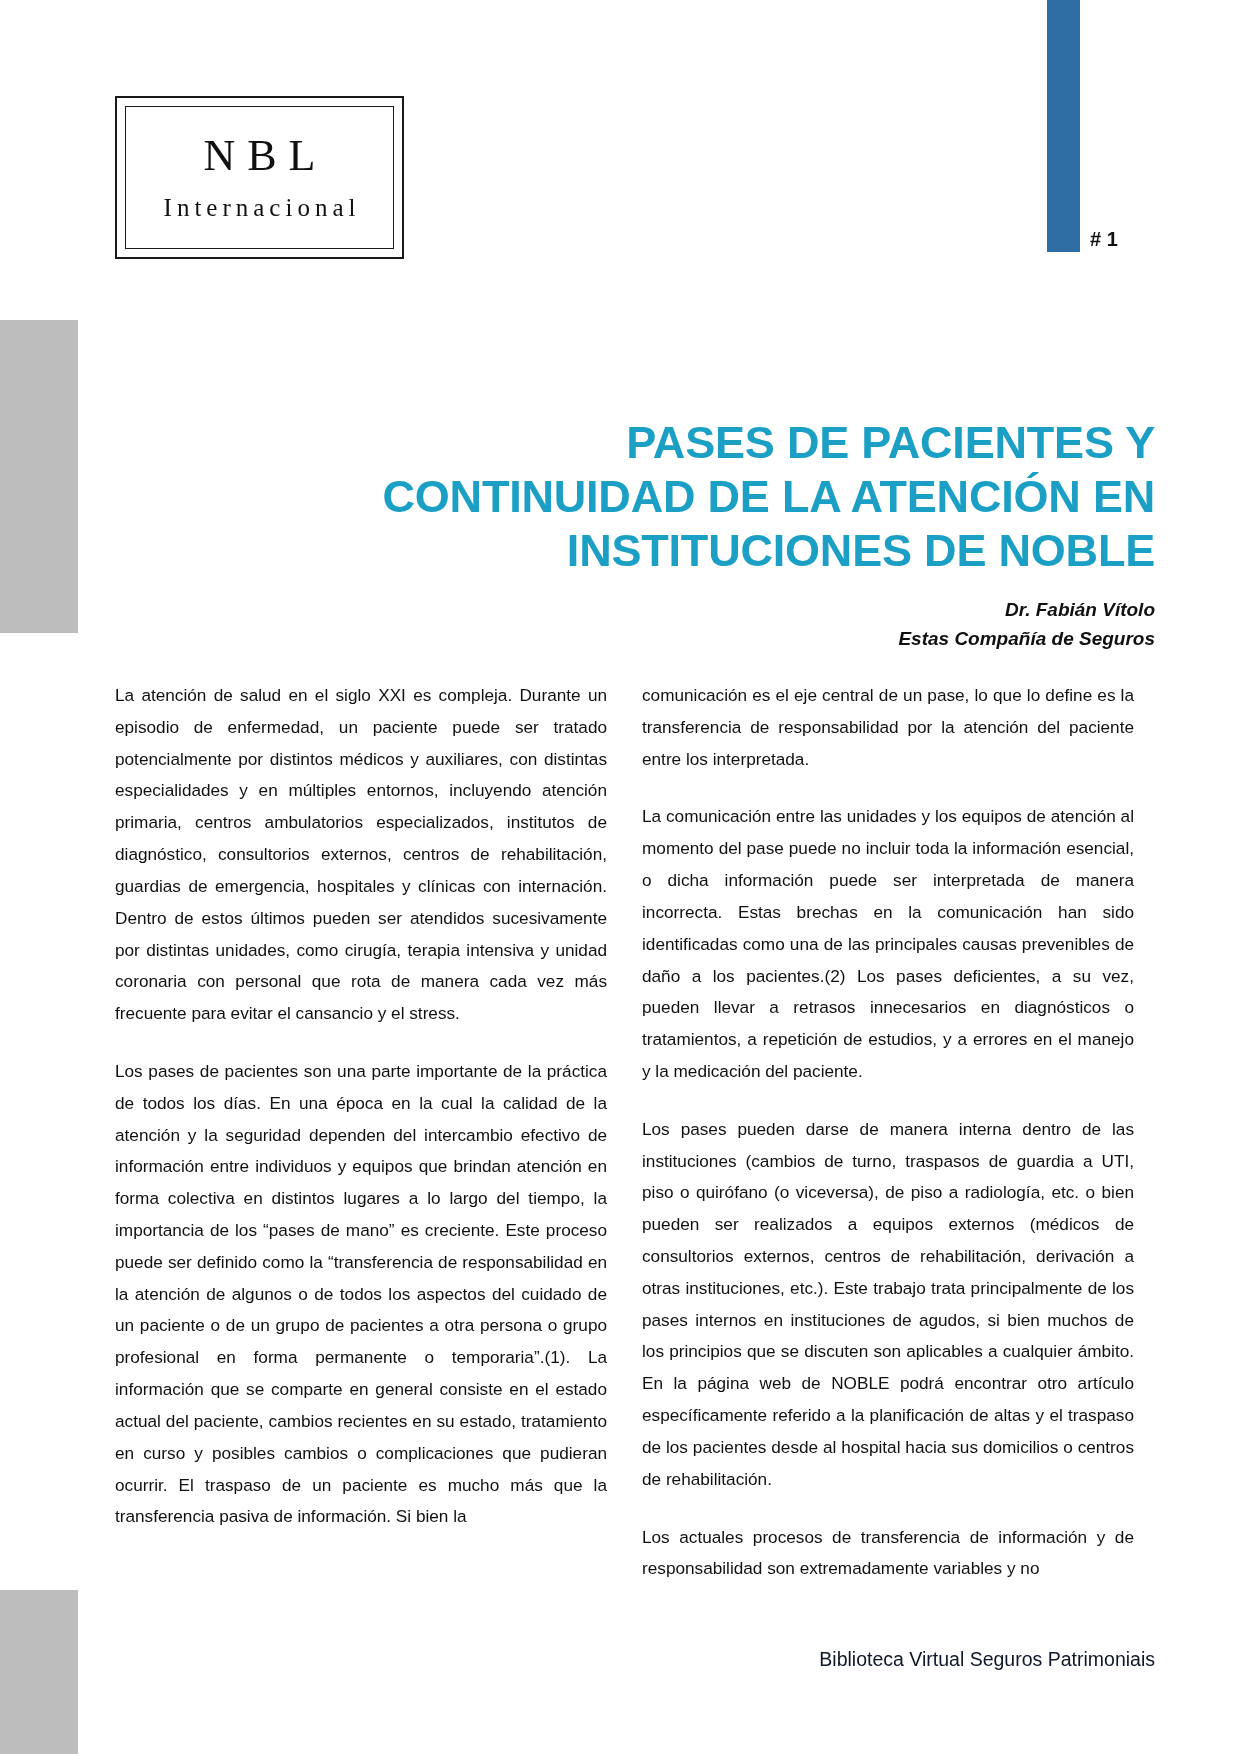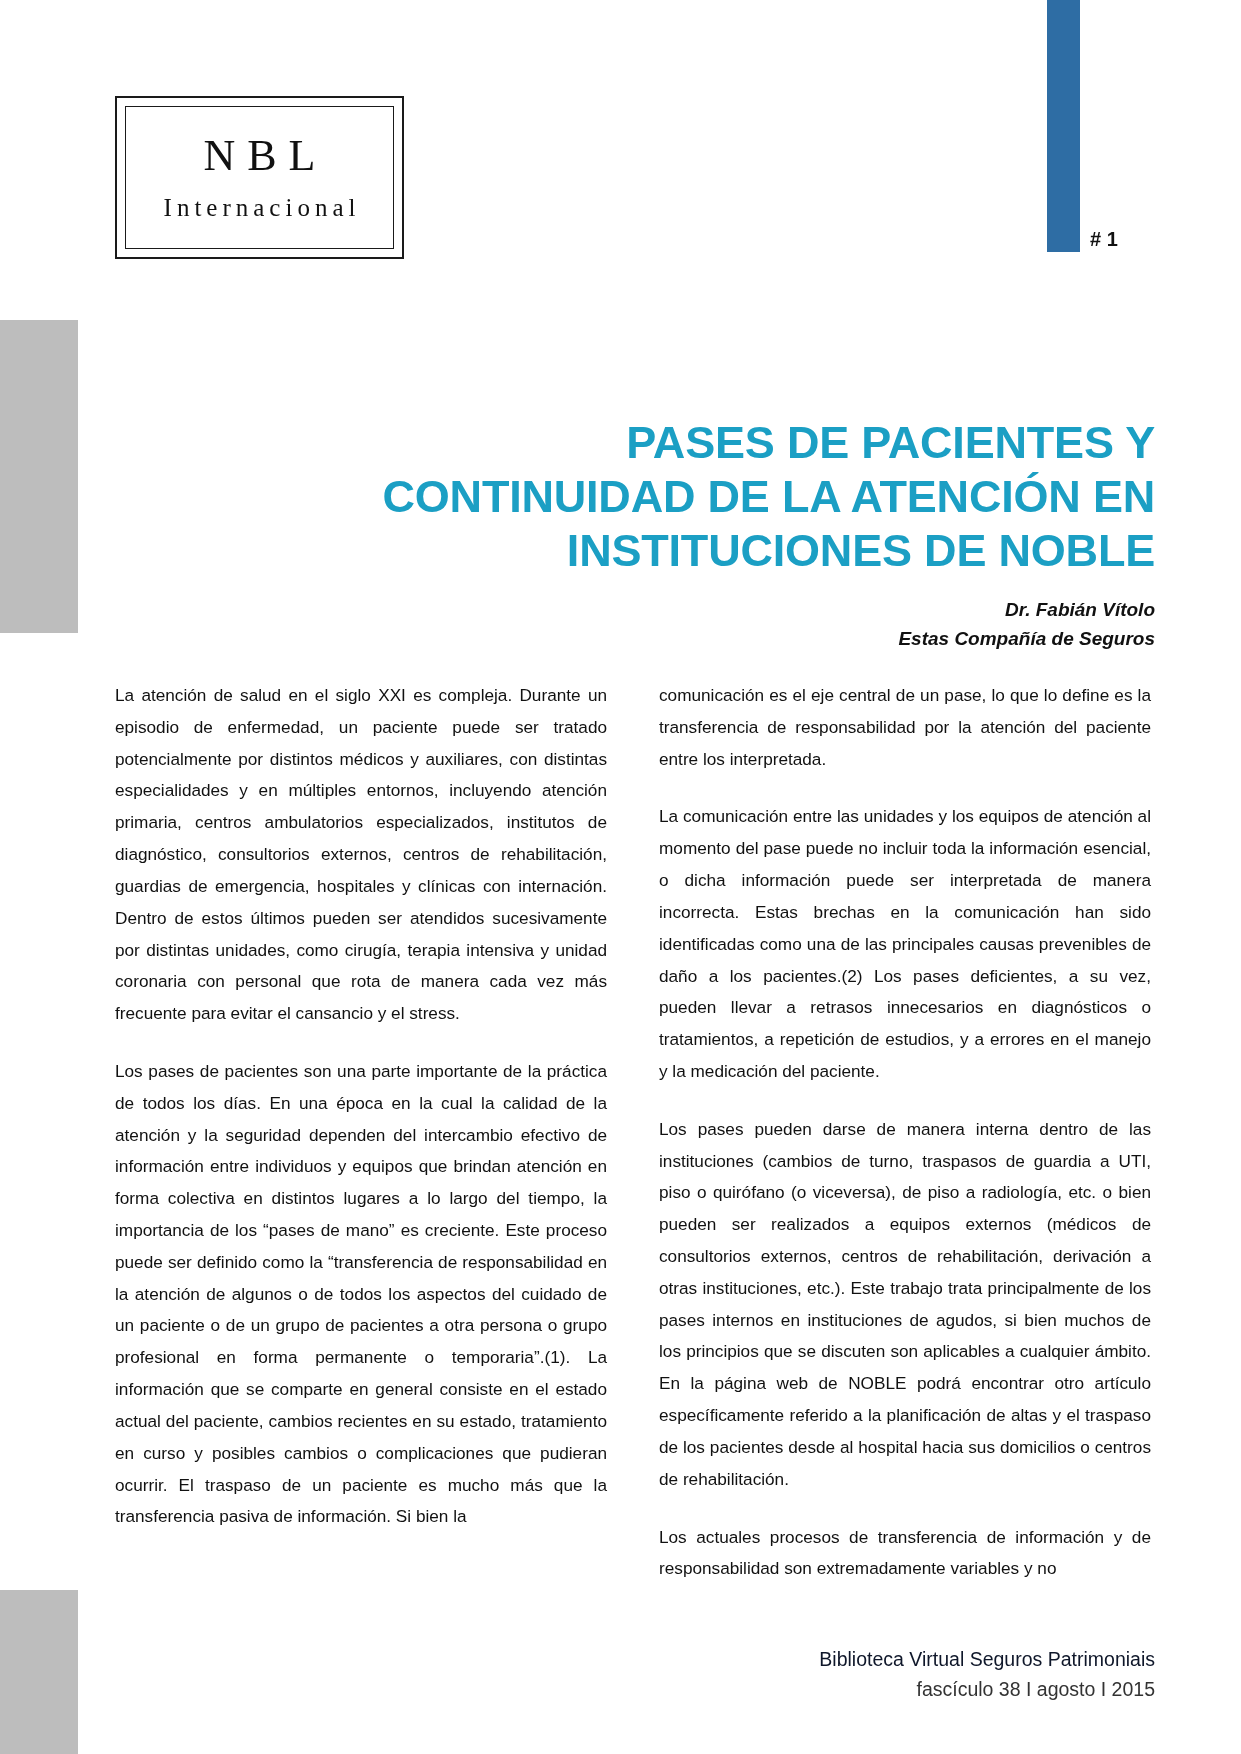--- a/index.html
+++ b/index.html
@@ -119,21 +119,21 @@
     font-style: italic;
   }
 
   
   .columns {
     position: absolute;
     left: 115px;
     top: 680px;
     width: 1040px;
     display: flex;
-    gap: 52px;
+    gap: 35px;
   }
   .col {
     width: 492px;
   }
   .col p {
     margin: 0 0 26px 0;
     font-size: 17.2px;
     line-height: 1.85;
     color: #111;
     text-align: justify;
@@ -193,14 +193,13 @@
   <div class="col">
     <p>comunicación es el eje central de un pase, lo que lo define es la transferencia de responsabilidad por la atención del paciente entre los interpretada.</p>
     <p>La comunicación entre las unidades y los equipos de atención al momento del pase puede no incluir toda la información esencial, o dicha información puede ser interpretada de manera incorrecta. Estas brechas en la comunicación han sido identificadas como una de las principales causas prevenibles de daño a los pacientes.(2)  Los pases deficientes, a su vez, pueden llevar a retrasos innecesarios en diagnósticos o tratamientos,  a repetición de estudios, y a errores en el manejo y la medicación del paciente.</p>
     <p>Los pases pueden darse de manera interna dentro de las instituciones (cambios de turno, traspasos de guardia a UTI, piso o quirófano (o viceversa), de piso a radiología, etc. o bien pueden ser realizados a equipos externos (médicos de consultorios externos, centros de rehabilitación, derivación a otras instituciones, etc.). Este trabajo trata principalmente de los pases internos en instituciones de agudos, si bien muchos de los principios que se discuten son aplicables a cualquier ámbito. En la página web de NOBLE podrá encontrar otro artículo específicamente referido a la planificación de altas y el traspaso de los pacientes desde al hospital hacia sus domicilios o centros de rehabilitación.</p>
     <p>Los actuales procesos de transferencia de información y de responsabilidad son extremadamente variables y no</p>
   </div>
 </div>
 
 <div class="footer">
   <div class="footer-line1">Biblioteca Virtual Seguros Patrimoniais</div>
-  <div class="footer-line2">fascículo 38  I  agosto I  2015</div>
 </div>
 
 </body></html>

